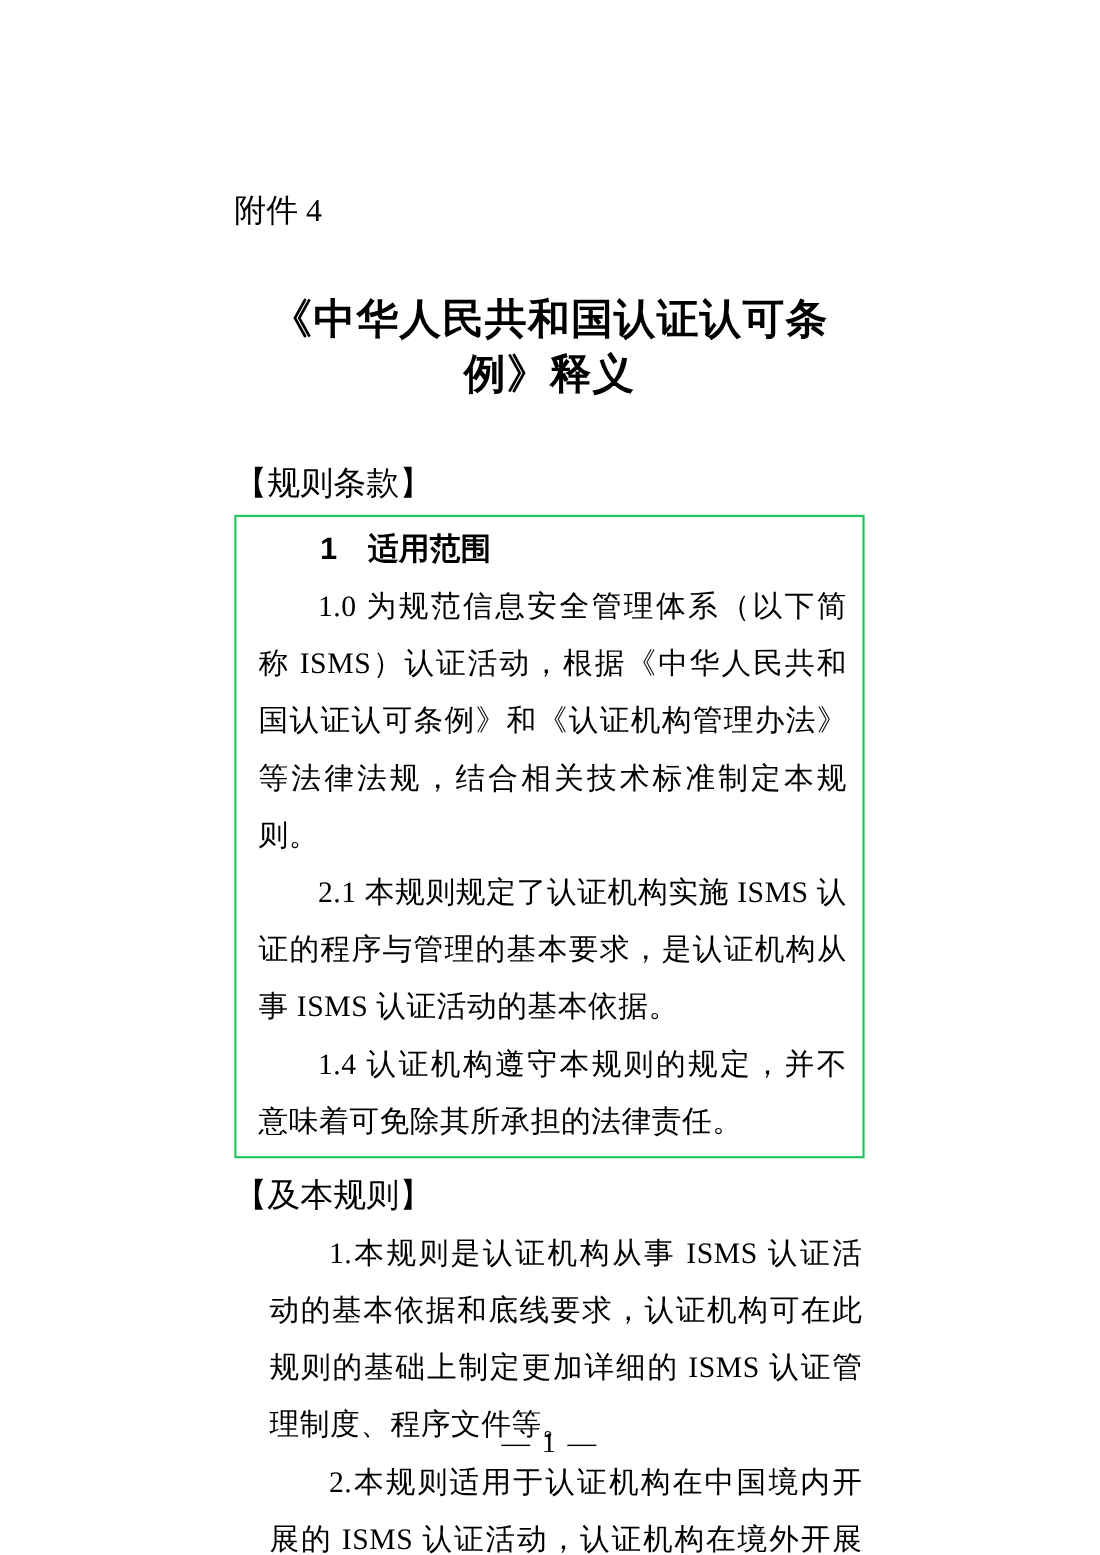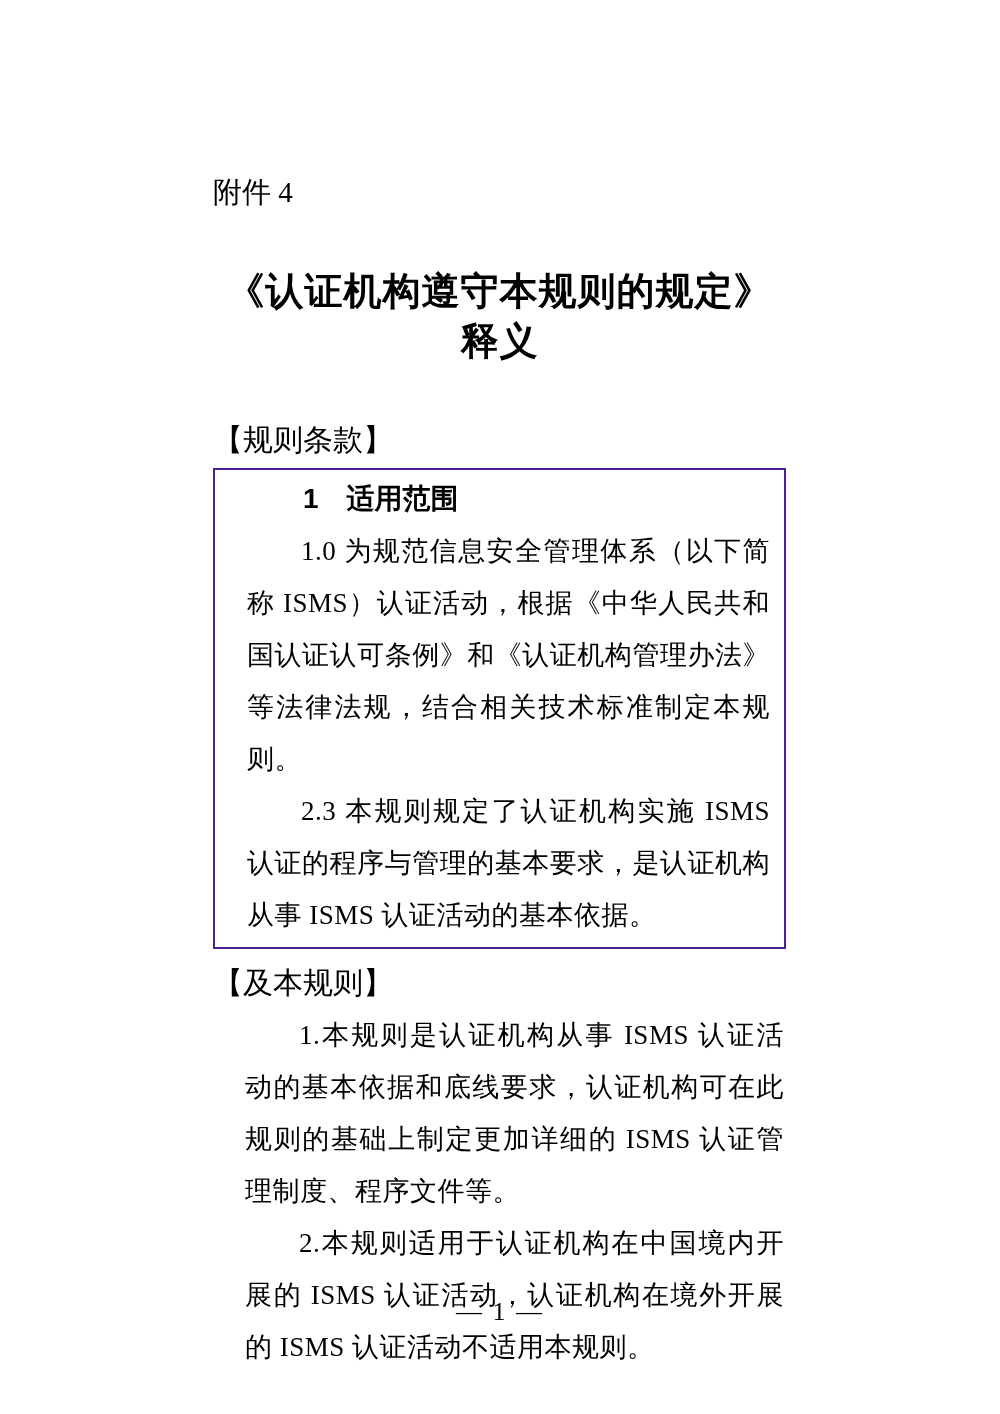--- a/index.html
+++ b/index.html
@@ -35,22 +35,22 @@
   }
   .section-heading {
     margin-top: 56px;
     font-size: 30px;
     font-weight: normal;
     line-height: 36px;
     font-family: "Liberation Sans", sans-serif;
   }
   .rule-box {
     margin-top: 10px;
-    border: 2px solid #4c1d95;
-    padding: 3px 14px 6px 32px;
+    border: 2px solid #22c55e;
+    padding: 3px 14px 6px 20px;
   }
   .clause-title {
     font-size: 28px;
     font-weight: bold;
     line-height: 52px;
     text-indent: 2em;
     font-family: "Liberation Sans", sans-serif;
   }
   .para {
     font-size: 27px;
@@ -80,29 +80,30 @@
   }
 </style>
 </head>
 <body>
 
 <div class="page">
   <div class="content">
 
     <div class="attachment">附件 4</div>
 
-    <h1 class="doc-title">《认证机构遵守本规则的规定》释义</h1>
+    <h1 class="doc-title">《中华人民共和国认证认可条例》释义</h1>
 
     <div class="rules-section">
       <h2 class="section-heading">【规则条款】</h2>
 
       <div class="rule-box">
         <p class="clause-title">1　适用范围</p>
         <p class="para">1.0 为规范信息安全管理体系（以下简称 ISMS）认证活动，根据《中华人民共和国认证认可条例》和《认证机构管理办法》等法律法规，结合相关技术标准制定本规则。</p>
-        <p class="para">2.3 本规则规定了认证机构实施 ISMS 认证的程序与管理的基本要求，是认证机构从事 ISMS 认证活动的基本依据。</p>
+        <p class="para">2.1 本规则规定了认证机构实施 ISMS 认证的程序与管理的基本要求，是认证机构从事 ISMS 认证活动的基本依据。</p>
+        <p class="para">1.4 认证机构遵守本规则的规定，并不意味着可免除其所承担的法律责任。</p>
       </div>
     </div>
 
     <div class="interp-section">
       <h2 class="section-heading">【及本规则】</h2>
 
       <div class="interp-paras">
         <p class="para">1.本规则是认证机构从事 ISMS 认证活动的基本依据和底线要求，认证机构可在此规则的基础上制定更加详细的 ISMS 认证管理制度、程序文件等。</p>
         <p class="para">2.本规则适用于认证机构在中国境内开展的 ISMS 认证活动，认证机构在境外开展的 ISMS 认证活动不适用本规则。</p>
       </div>

